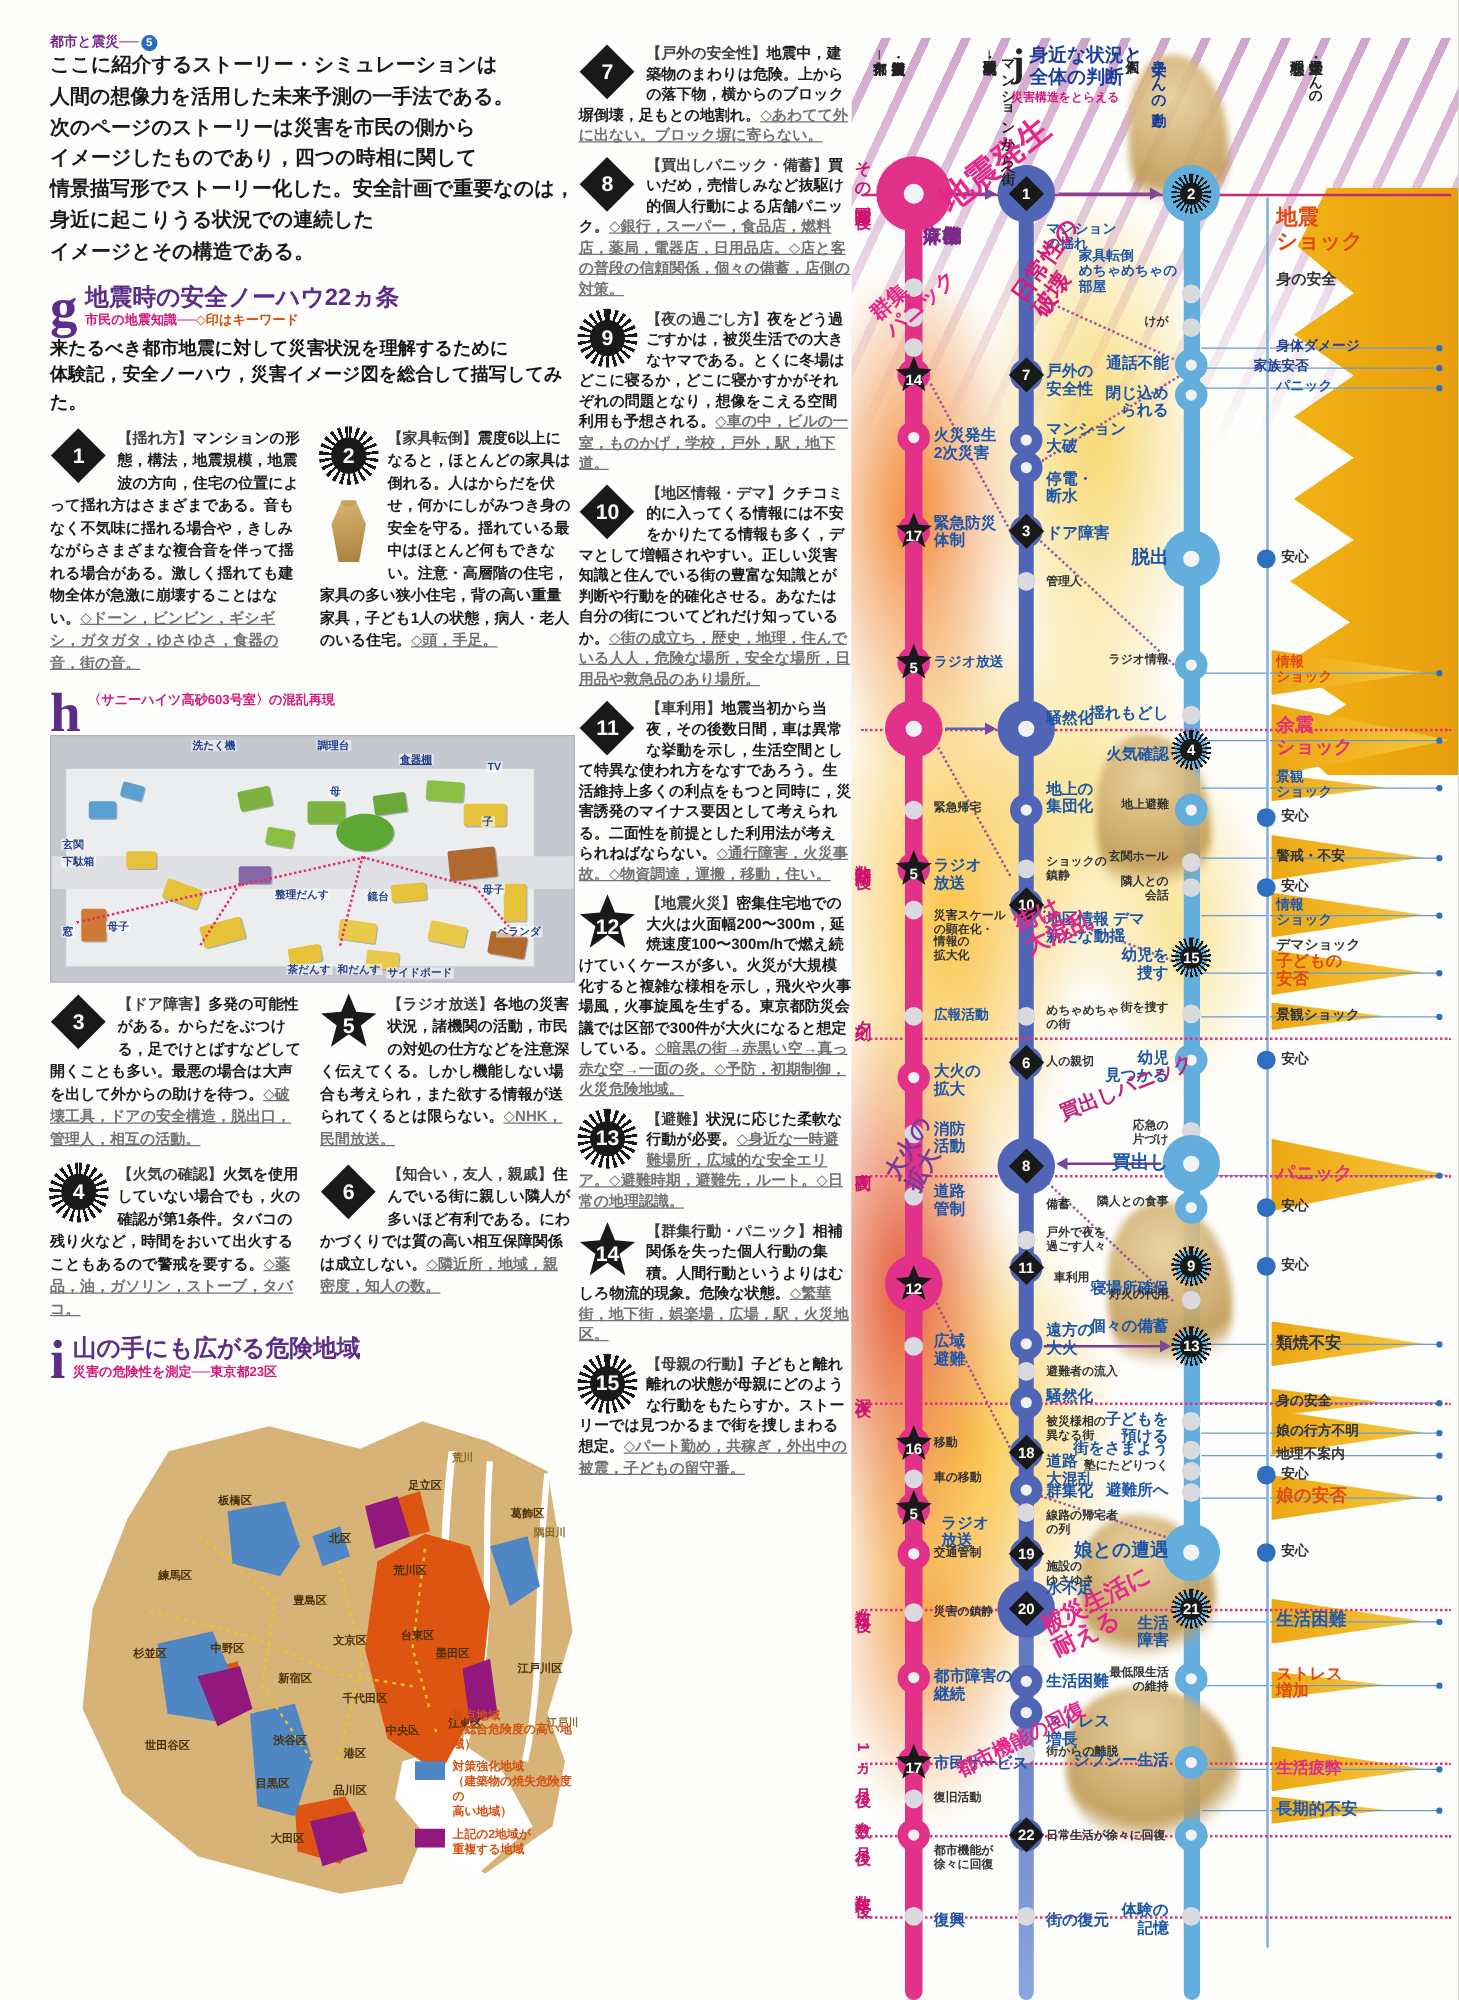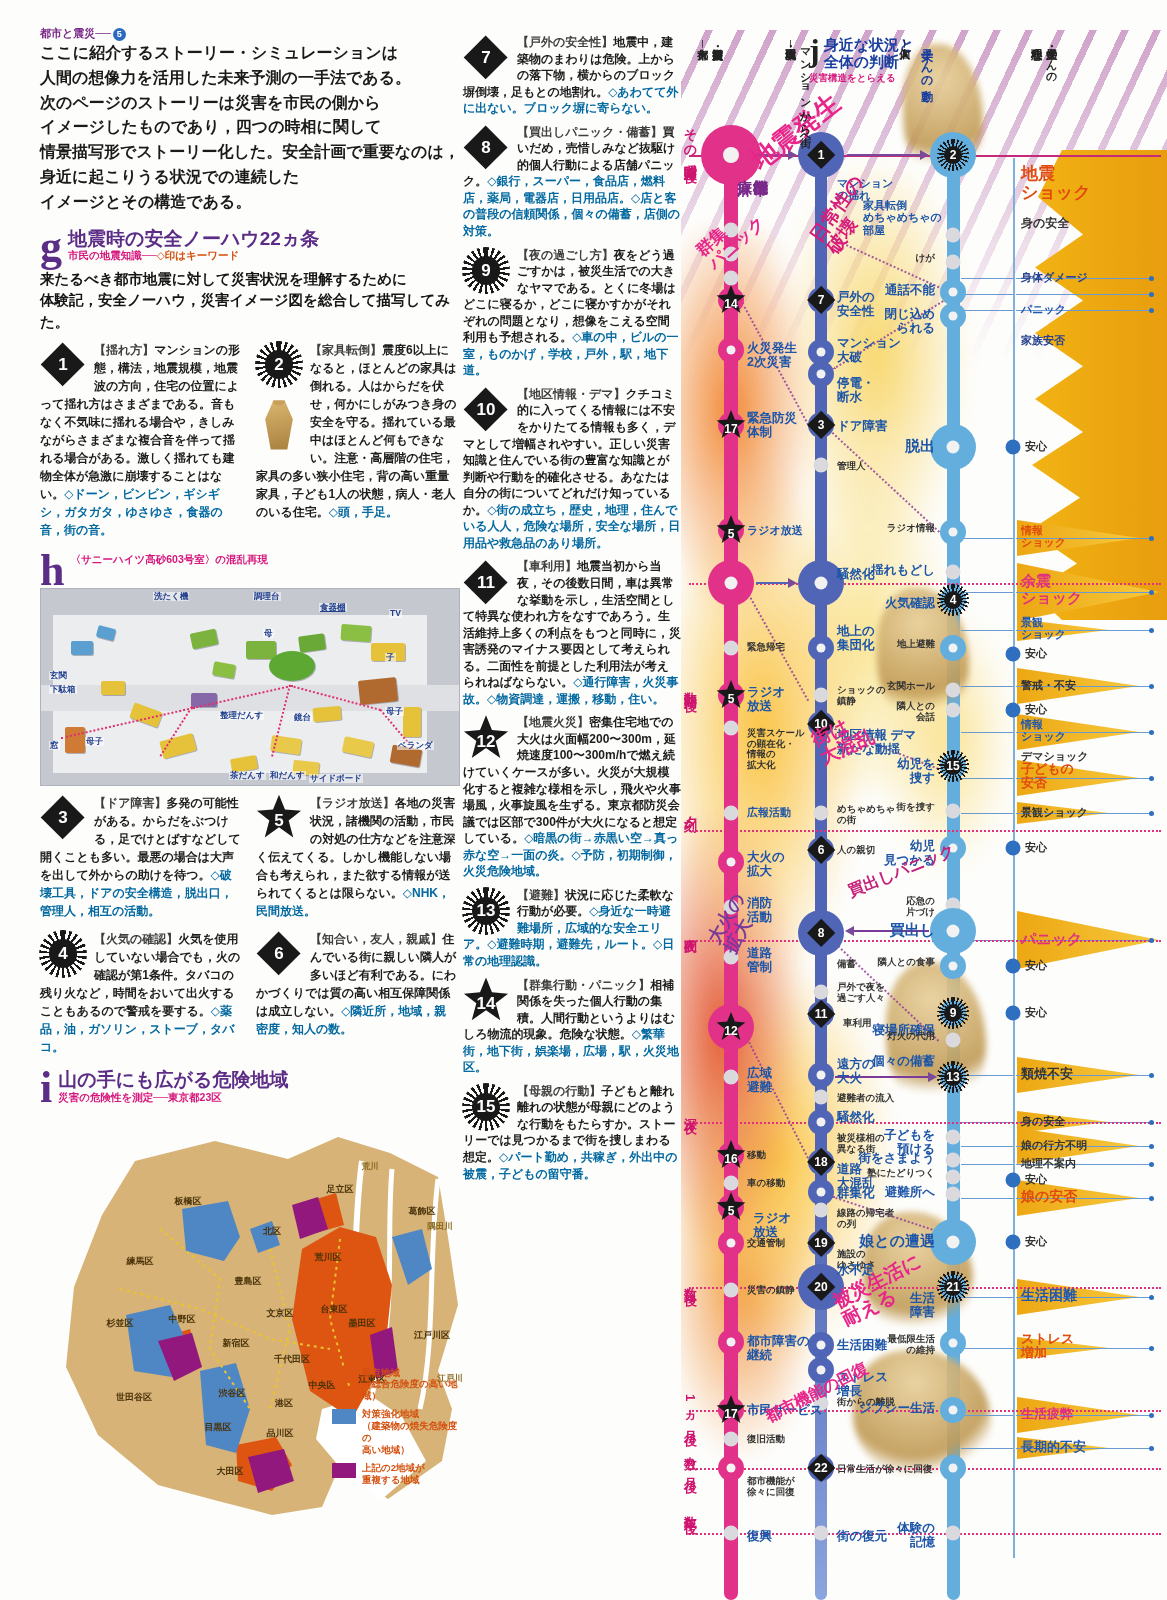--- a/index.html
+++ b/index.html
@@ -20,21 +20,21 @@
   .sectitle{font-size:19px;font-weight:800;color:#5c2d87;line-height:1.1;}
   .secsub{font-size:10.5px;font-weight:bold;color:#d6177c;}
   .secsub .kwmark{color:#d4500f;}
   #glead{clear:both;font-size:14.5px;font-weight:bold;line-height:1.45;margin:6px 0 8px 0;color:#151515;}
   
   .itemrow{display:flex;gap:14px;}
   .itemgrid{display:flex;flex-wrap:wrap;gap:10px 14px;}
   .item{width:202px;font-size:12px;line-height:1.5;font-weight:bold;}
   #midcol .item{width:218px;line-height:1.38;margin-bottom:7px;}
   .item .hd{color:#404040;}
-  .item .kw{color:#0369a1;}
+  .item .kw{color:#737373;text-decoration:underline;}
   .bdg{float:left;position:relative;width:46px;height:46px;margin:1px 8px 2px 0;font-size:17px;}
   .bdg .bnum{position:absolute;inset:0;display:flex;align-items:center;justify-content:center;
     color:#fff;font-weight:bold;z-index:3;}
   .bdg.d::before{content:"";position:absolute;left:16%;top:16%;width:68%;height:68%;background:#191919;transform:rotate(45deg);}
   .bdg.s::before{content:"";position:absolute;inset:0;background:#191919;
     clip-path:polygon(50% 0,63% 32%,98% 35%,71% 56%,81% 93%,50% 71%,19% 93%,29% 56%,2% 35%,37% 32%);}
   .bdg.s .bnum{padding-top:7px;}
   .bdg.b::before{content:"";position:absolute;inset:-2%;border-radius:50%;
     background:repeating-conic-gradient(#191919 0 7deg,rgba(0,0,0,0) 7deg 16deg);}
   .bdg.b::after{content:"";position:absolute;left:19%;top:19%;width:62%;height:62%;border-radius:50%;background:#191919;}
@@ -818,21 +818,21 @@
       <div class="plabel pre p-or" style="left: 340px; top: 164.92px; font-size: 17px;">地震
 ショック</div>
       <div class="plabel pre p-dk" style="left: 340px; top: 216.56px; font-size: 12px;">身の安全</div>
       <div class="pconn" style="left: 280px; width: 52px; top: 278px;"></div>
       <div class="pconn" style="left: 335px; width: 134px; top: 278px;"></div>
       <div class="ptip" style="left: 468px; top: 276px;"></div>
       <div class="plabel pre p-nv" style="left: 340px; top: 271.18px; font-size: 11px;">身体ダメージ</div>
       <div class="pconn" style="left: 280px; width: 52px; top: 294px;"></div>
       <div class="pconn" style="left: 335px; width: 134px; top: 294px;"></div>
       <div class="ptip" style="left: 468px; top: 292px;"></div>
-      <div class="plabel pre p-nv" style="left: 340px; top: 287.18px; font-size: 11px; margin-top: 47px;">家族安否</div>
+      <div class="plabel pre p-nv" style="left: 322px; top: 287.18px; font-size: 11px;">家族安否</div>
       <div class="pconn" style="left: 280px; width: 52px; top: 310px;"></div>
       <div class="pconn" style="left: 335px; width: 134px; top: 310px;"></div>
       <div class="ptip" style="left: 468px; top: 308px;"></div>
       <div class="plabel pre p-bl" style="left: 340px; top: 303.18px; font-size: 11px;">パニック</div>
       <div class="pdot" style="left: 332px; top: 447px;"></div>
       <div class="plabel pre p-dk" style="left: 344px; top: 440.18px; font-size: 11px;">安心</div>
       <div class="pconn" style="left: 280px; width: 52px; top: 538px;"></div>
       <div class="pconn" style="left: 335px; width: 134px; top: 538px;"></div>
       <div class="ptip" style="left: 468px; top: 536px;"></div>
       <div class="flag" style="left: 336px; top: 520px; width: 122px; height: 36px;"></div>

